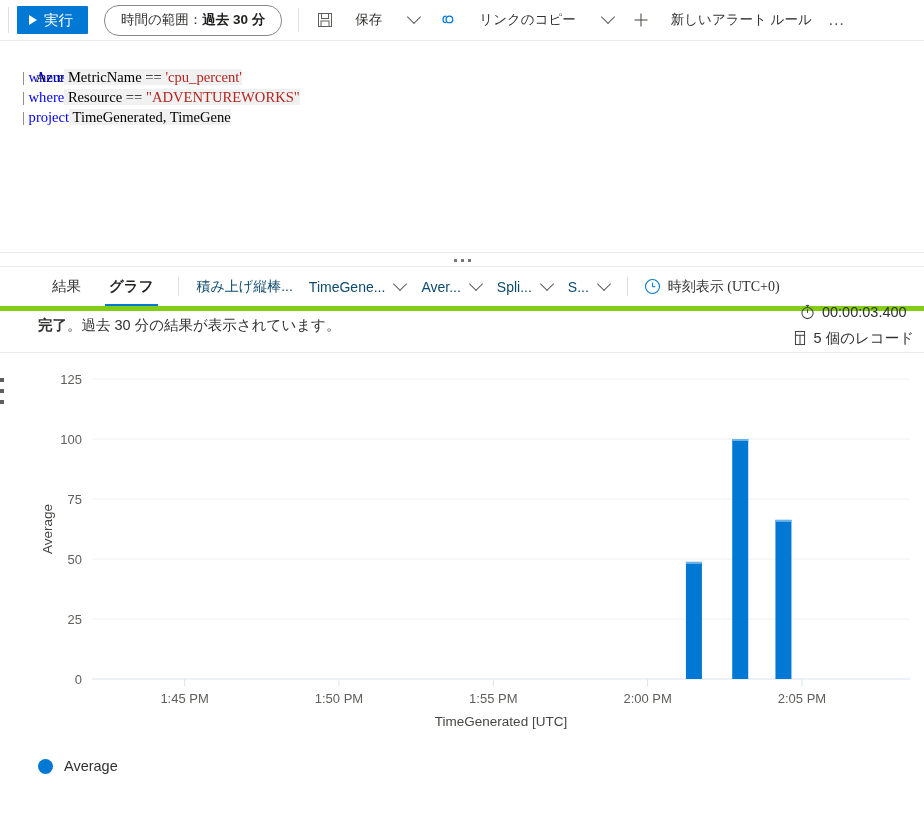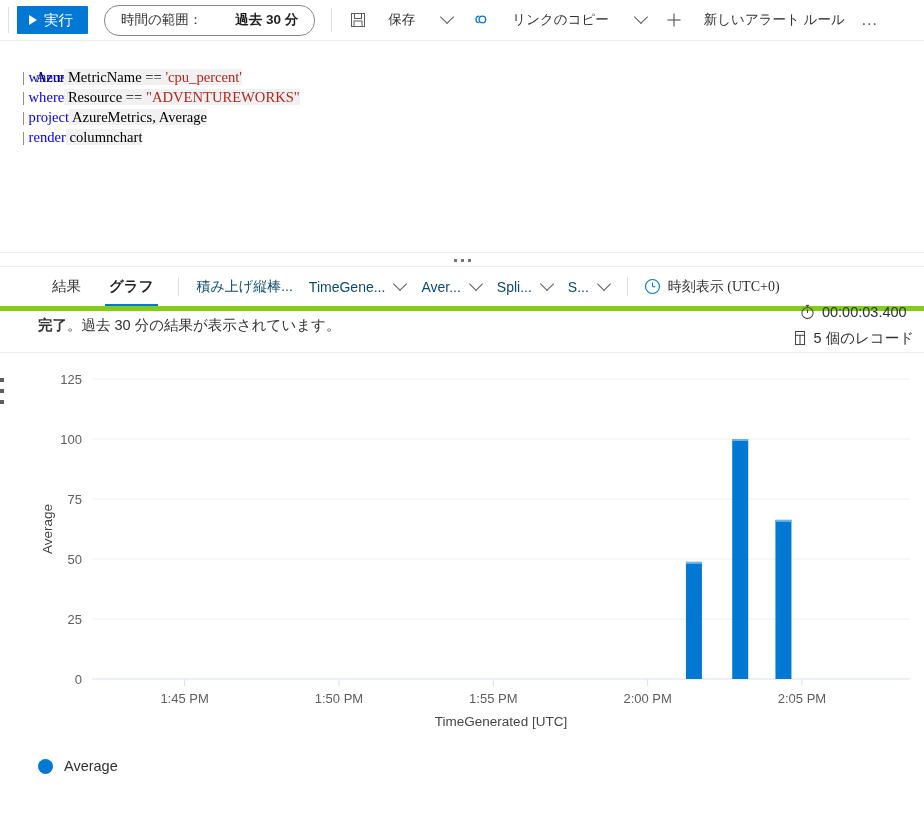--- a/index.html
+++ b/index.html
@@ -59,21 +59,20 @@
     align-items: center;
     height: 29px;
     border: 1px solid #8a8886;
     border-radius: 15px;
     padding: 0 16px;
     margin-left: 16px;
     font-size: 13.5px;
     cursor: pointer;
     background: #fff;
     white-space: nowrap;
-    gap: 33px;
   }
   .trp-label { color: #323130; }
   .trp-value { font-weight: bold; color: #201f1e; }
 
   .tb-divider {
     width: 1px;
     height: 24px;
     background: #e1dfdd;
     margin: 0 12px 0 16px;
   }
@@ -326,22 +325,21 @@
 
   <div class="ellipsis-btn">…</div>
 </div>
 
 <div class="editor">
   <div class="code-line">
     <span class="tok-table">AzureMetrics</span>
   </div>
   <div class="code-line"><span class="tok-pipe">|</span> <span class="tok-kw">where</span><span class="tok-plain"> MetricName == </span><span class="tok-str">'cpu_percent'</span></div>
   <div class="code-line"><span class="tok-pipe">|</span> <span class="tok-kw">where</span><span class="tok-plain"> Resource == </span><span class="tok-str">"ADVENTUREWORKS"</span></div>
-  <div class="code-line"><span class="tok-pipe">|</span> <span class="tok-kw">project</span><span class="tok-plain"> AzureMetrics, Average</span></div>
-  <div class="code-line"><span class="tok-pipe">|</span> <span class="tok-kw">render</span><span class="tok-plain"> columnchart</span></div>
+  <div class="code-line"><span class="tok-pipe">|</span> <span class="tok-kw">project</span><span class="tok-plain"> TimeGenerated, TimeGene</span></div>
 </div>
 
 <div class="splitter">
   <div class="splitter-dots">
     <span></span>
       <span></span>
       <span></span>
   </div>
   <div class="splitter-rule"></div>
 </div>

